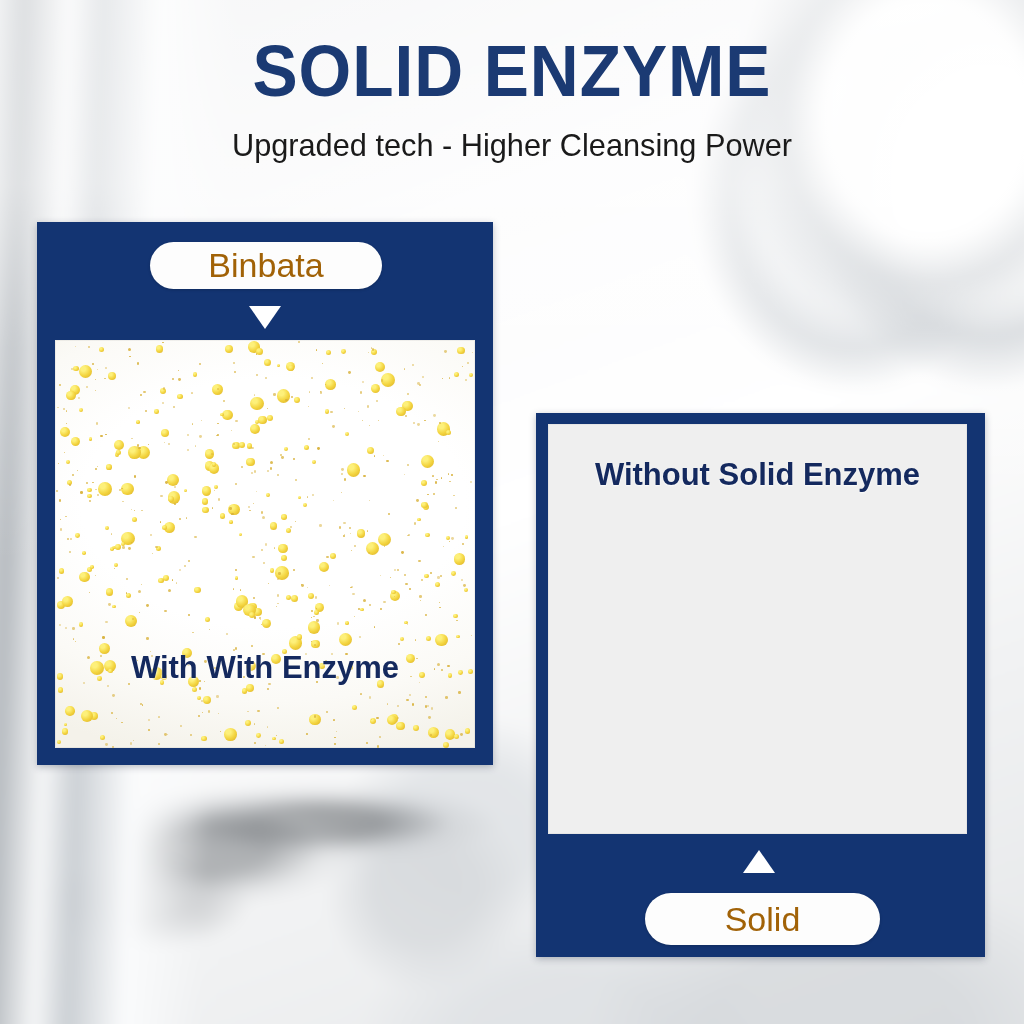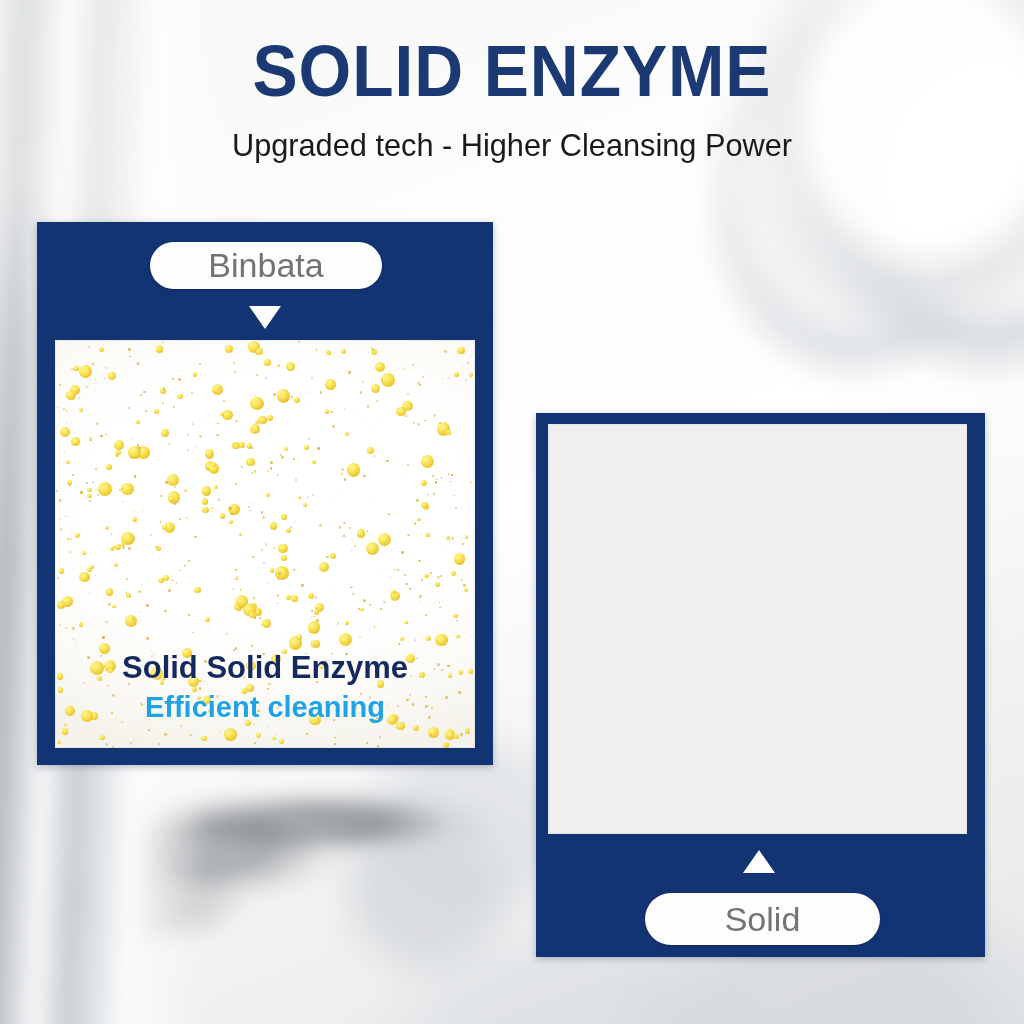--- a/index.html
+++ b/index.html
@@ -74,21 +74,21 @@
     position:absolute;
     background:#133472;
     box-shadow:0 2px 7px rgba(40,50,70,.30);
   }
 
   .pill {
     position:absolute;
     background:#fdfdfd;
     border-radius:999px;
     display:flex; align-items:center; justify-content:center;
-    color:#737373;
+    color:#a16207;
     font-size:34px;
     box-shadow:0 1px 3px rgba(0,0,0,.18);
   }
 
   .tri-down {
     position:absolute;
     width:0; height:0;
     border-left:16px solid transparent;
     border-right:16px solid transparent;
     border-top:23px solid #ffffff;
@@ -818,28 +818,28 @@
           <i class="sm" style="left:253.1px;top:65.7px;width:1.0px;height:1.0px;opacity:0.60;"></i>
           <i class="sm" style="left:162.6px;top:158.1px;width:2.9px;height:2.9px;opacity:0.57;"></i>
           <i class="sm" style="left:15.8px;top:27.9px;width:2.6px;height:2.6px;opacity:0.54;"></i>
           <i class="sm" style="left:180.0px;top:79.6px;width:2.5px;height:2.5px;opacity:0.55;"></i>
           <i class="sm" style="left:321.1px;top:376.6px;width:2.9px;height:2.9px;opacity:0.88;"></i>
           <i class="sm" style="left:108.9px;top:101.6px;width:1.5px;height:1.5px;opacity:0.53;"></i>
           <i class="sm" style="left:350.4px;top:243.2px;width:2.3px;height:2.3px;opacity:0.77;"></i>
           <i class="sm" style="left:369.8px;top:355.9px;width:2.4px;height:2.4px;opacity:0.80;"></i>
         </div>
 
-      <div class="cap-main" style="top:310px;">Solid Solid Enzyme</div>
-      <div class="cap-sub" style="top:351px;">Efficient cleaning</div>
+      <div class="cap-main" style="top:310px;">With With Enzyme</div>
     </div>
   </div>
 
   <div class="panel" id="panel-right">
 
     <div id="photo-right">
+      <div class="cap-main" style="top:33px;">Without Solid Enzyme</div>
     </div>
 
     <div class="tri-up" style="left:207px; top:437px;"></div>
 
     <div class="pill" style="left:109px; top:480px; width:235px; height:52px;">
       <span>Solid</span>
     </div>
   </div>
 
 </div>

